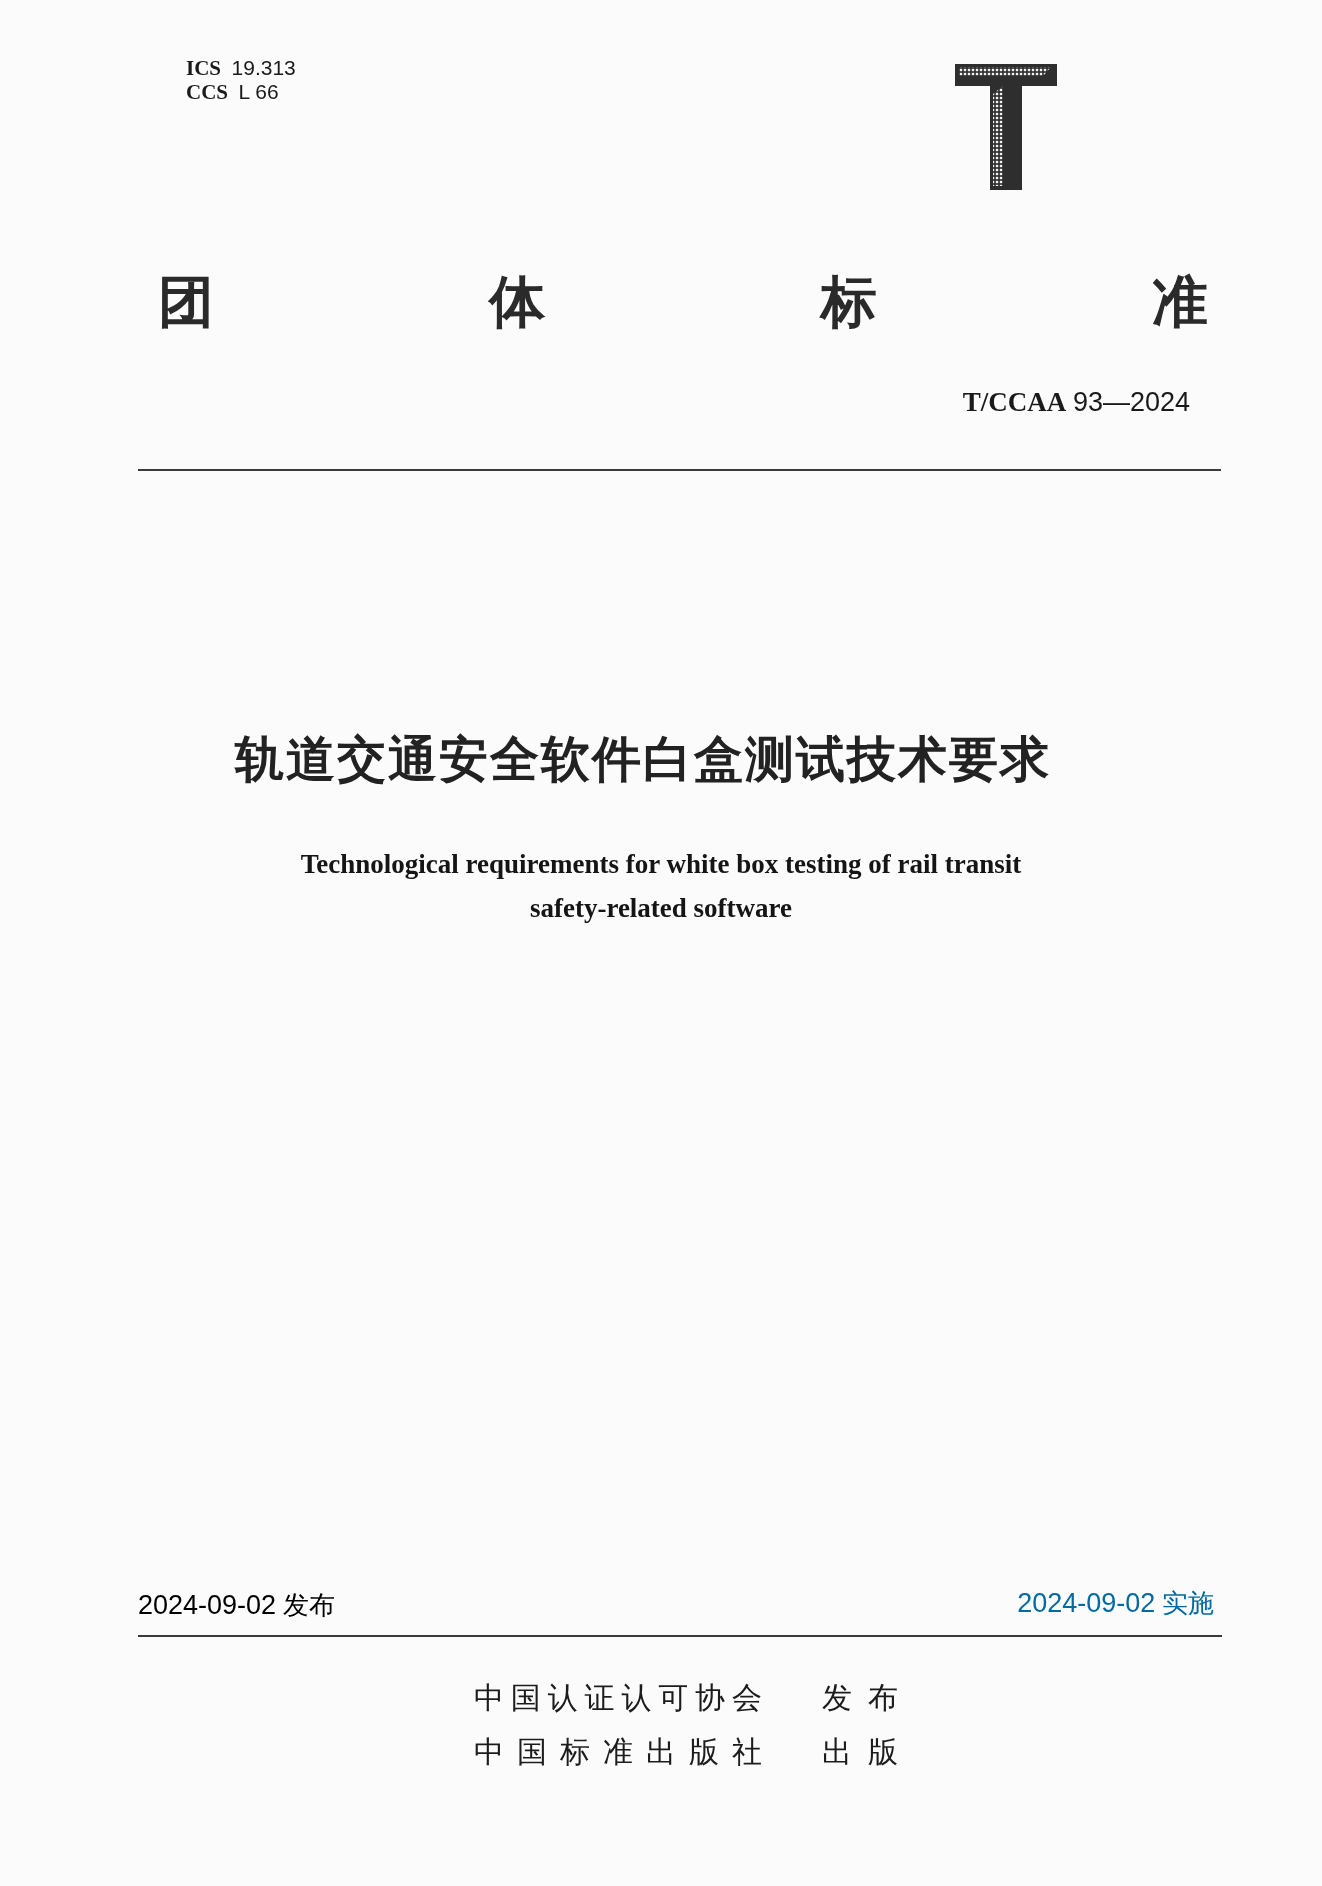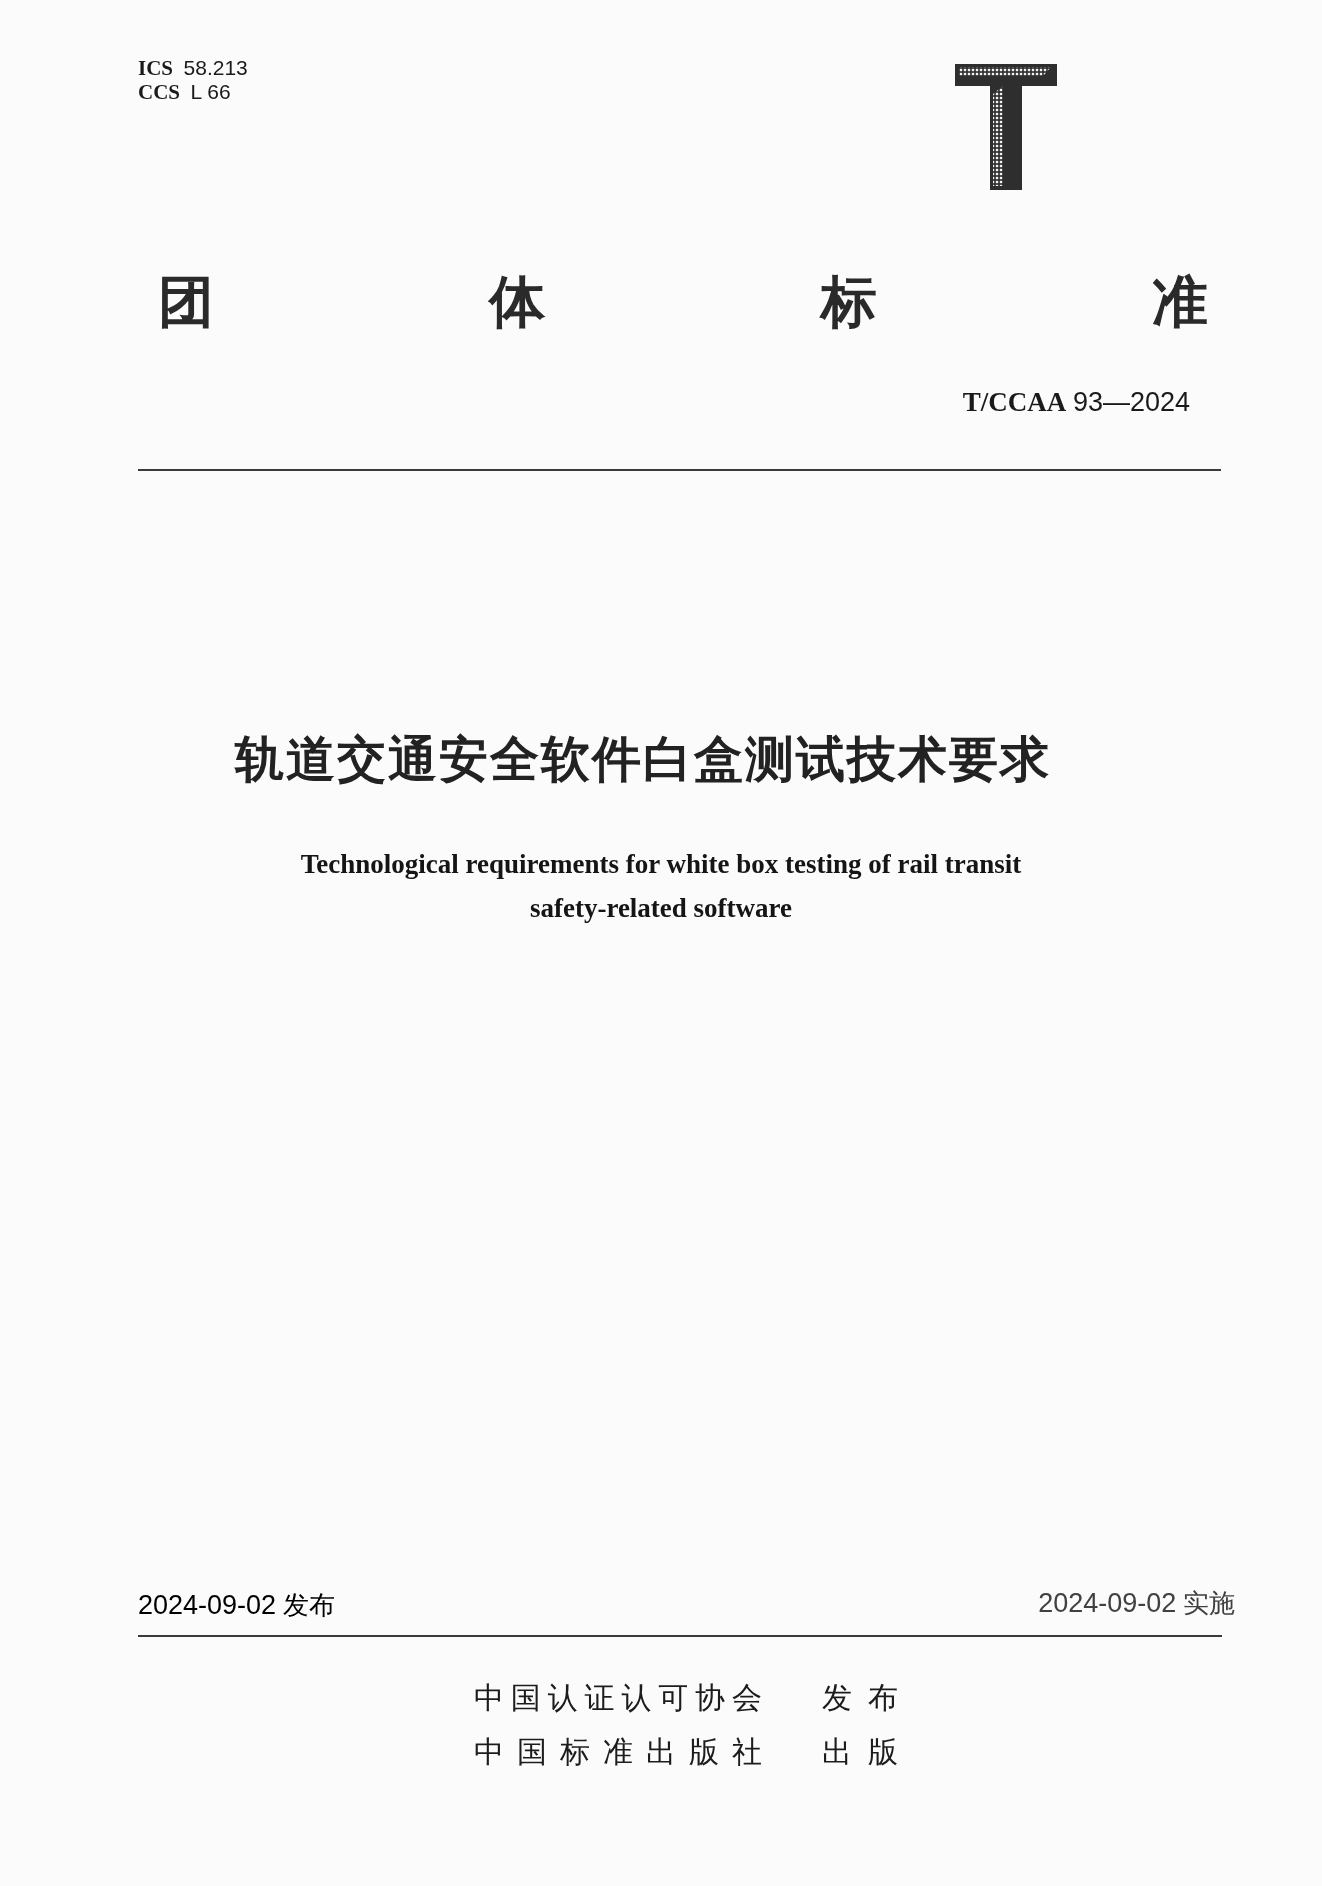--- a/index.html
+++ b/index.html
@@ -17,21 +17,21 @@
     .abs { position: absolute; }
 
     .codes {
       left: 138px;
       top: 56px;
       font-family: "Liberation Serif", serif;
       font-size: 21px;
       line-height: 24px;
       color: #1a1a1a;
     }
-    .codes .row b { font-weight: 700; }
+    .codes .row b { font-weight: 700; margin-left: 48px; }
     .codes .row span { font-family: "Liberation Sans", sans-serif; font-weight: 400; }
 
     .logo-t {
       left: 955px;
       top: 64px;
       width: 102px;
       height: 126px;
     }
 
     .banner {
@@ -98,25 +98,25 @@
     }
 
     .date-issue {
       left: 138px;
       top: 1588px;
       font-size: 27px;
       line-height: 34px;
       color: #000000;
     }
     .date-impl {
-      right: 87px;
+      right: 108px;
       top: 1586px;
       font-size: 27px;
       line-height: 34px;
-      color: #404040;
+      color: #0369a1;
     }
     .date-issue .d, .date-impl .d {
       font-family: "Liberation Sans", sans-serif;
     }
     .date-issue .l, .date-impl .l {
       font-family: "DejaVu Sans", sans-serif;
       font-size: 26px;
     }
 
     .publishers {
@@ -144,21 +144,21 @@
       display: flex;
       justify-content: space-between;
     }
   </style>
 </head>
 <body>
 
 <div class="abs codes">
   <div class="row">
     <b>ICS</b>&nbsp;
-    <span>58.213</span>
+    <span>19.313</span>
   </div>
   <div class="row">
     <b>CCS</b>&nbsp;
     <span>L 66</span>
   </div>
 </div>
 
 <div class="abs logo-t">
   <svg width="102" height="126" viewBox="0 0 102 126">
     <defs>

